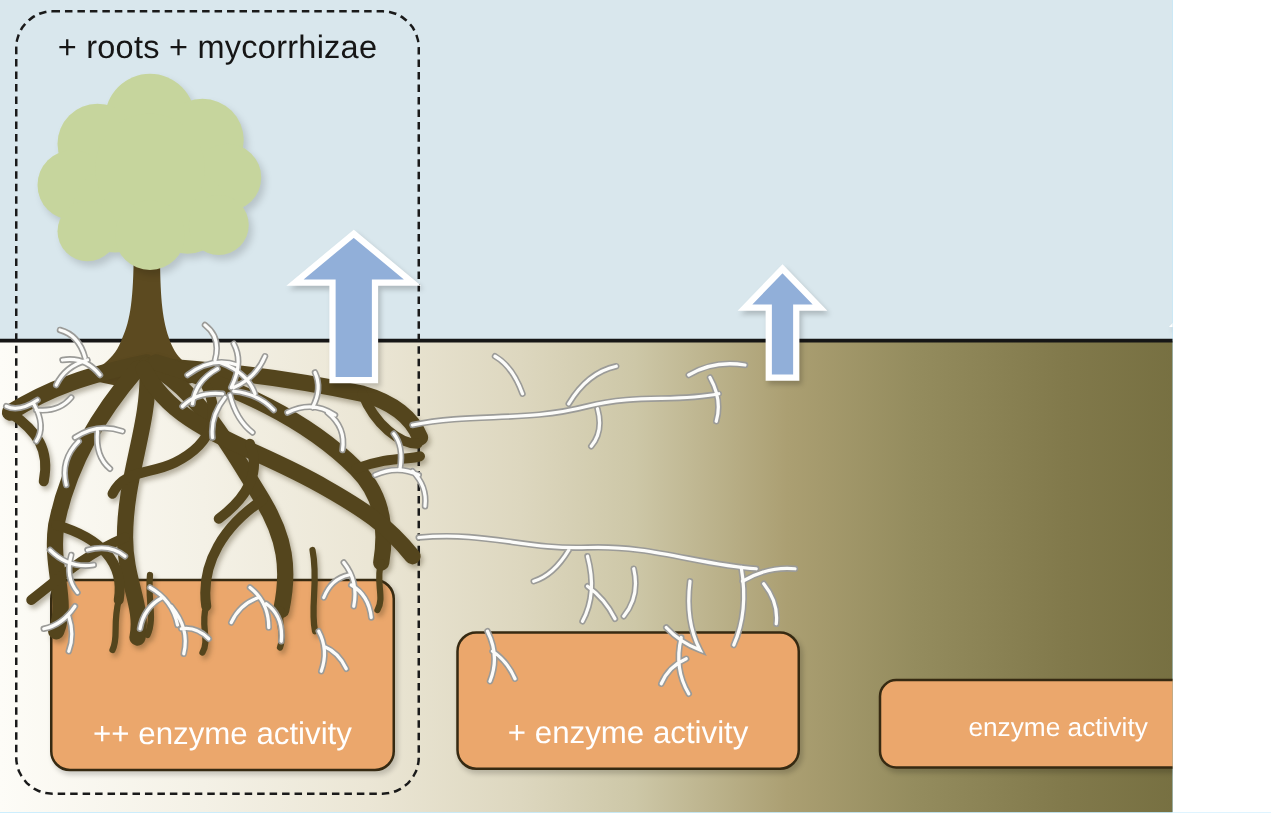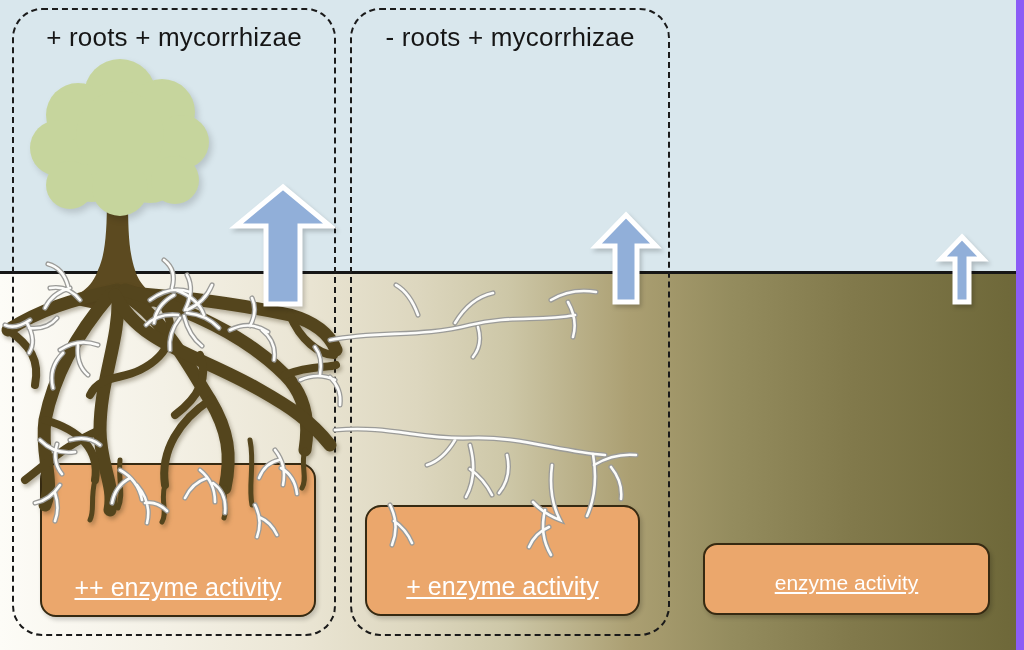--- a/index.html
+++ b/index.html
@@ -1,16 +1,16 @@
 <!DOCTYPE html>
 <html style="--sky: #d9e7ed; --soil-light: #fdfcf7; --soil-mid: #cdc7a7; --soil-dark: #6e6839; --ground-line: #161616; --panel-border: #1a1a1a; --label-text: #161616; --arrow-fill: #91afd9; --arrow-outline: #ffffff; --enzyme-box-fill: #eba76c; --enzyme-box-border: #362a12; --enzyme-text: #ffffff; --tree-canopy: #c6d59d; --tree-trunk: #5c4a20; --root: #54451d; --hyphae: #fcfcfa; --hyphae-outline: #9b9b98;"><head>
 <meta charset="utf-8">
 <style>
   html,body { margin:0; padding:0; background:#ffffff; font-family:"Liberation Sans", sans-serif; }
-  .scene { position:relative; width:1024px; height:650px; overflow:hidden; background:#8b5cf6; }
+  .scene { position:relative; width:938px; height:650px; overflow:hidden; background:#7dd3fc; }
 
   
   .sky { position:absolute; left:0; top:0; width:1016px; height:273px; background:var(--sky,#d9e7ed); }
   .soil { position:absolute; left:0; top:273px; width:1016px; height:377px;
           background:linear-gradient(90deg,
             var(--soil-light,#fdfcf7) 0%, #f4f1e6 16%, #ebe6d5 29%, #ddd7bf 41%,
             var(--soil-mid,#cdc7a7) 50%, #ab9f72 62%, #948c5e 72%, #81794b 84%,
             var(--soil-dark,#6e6839) 100%); }
   .ground-line { position:absolute; left:0; top:271px; width:1016px; height:3px;
                  background:var(--ground-line,#161616); }
@@ -26,21 +26,21 @@
 
   
   .enzyme-box { position:absolute; box-sizing:border-box;
                 background:var(--enzyme-box-fill,#eba76c);
                 border:2px solid var(--enzyme-box-border,#362a12);
                 border-radius:16px; box-shadow:2px 3px 4px rgba(0,0,0,0.18); }
   .enzyme-box-1 { left:40px;  top:463px; width:276px; height:154px; }
   .enzyme-box-2 { left:365px; top:505px; width:275px; height:111px; }
   .enzyme-box-3 { left:703px; top:543px; width:287px; height:72px; border-radius:14px; }
   .enzyme-label { position:absolute; bottom:13px; left:0; width:100%; text-align:center;
-                  color:var(--enzyme-text,#ffffff); font-size:25px;text-decoration:underline; }
+                  color:var(--enzyme-text,#ffffff); font-size:25px; }
   .enzyme-box-3 .enzyme-label { font-size:21px; bottom:18px; }
 
   
   .art { position:absolute; left:0; top:0; pointer-events:none; }
   g[data-name="tree-canopy"] circle { fill:var(--tree-canopy,#c6d59d); }
   g[data-name="tree-canopy"] { filter:drop-shadow(3px 4px 3px rgba(0,0,0,0.15)); }
   path[data-name="tree-trunk"] { fill:var(--tree-trunk,#5c4a20); }
   g[data-name="root-system"] path { stroke:var(--root,#54451d); fill:none; stroke-linecap:round; }
   g[data-name="root-system"] { filter:drop-shadow(2px 3px 2px rgba(60,50,20,0.35)); }
   g[data-name="root-system"] path.w1 { stroke-width:13; }
@@ -58,23 +58,20 @@
 <body>
 
 <div class="scene" data-name="diagram-canvas">
 
   <div class="sky" data-name="sky-background"></div>
   <div class="soil" data-name="soil-gradient-background"></div>
   <div class="ground-line" data-name="ground-surface-line"></div>
 
   <div class="panel panel-1" data-name="panel-roots-mycorrhizae">
     <span class="panel-label" data-name="panel-label">+ roots + mycorrhizae</span>
-  </div>
-  <div class="panel panel-2" data-name="panel-no-roots-mycorrhizae">
-    <span class="panel-label" data-name="panel-label">- roots + mycorrhizae</span>
   </div>
 
   <div class="enzyme-box enzyme-box-1" data-name="enzyme-activity-box-high">
     <span class="enzyme-label" data-name="enzyme-activity-label">++ enzyme activity</span>
   </div>
   <div class="enzyme-box enzyme-box-2" data-name="enzyme-activity-box-medium">
     <span class="enzyme-label" data-name="enzyme-activity-label">+ enzyme activity</span>
   </div>
   <div class="enzyme-box enzyme-box-3" data-name="enzyme-activity-box-low">
     <span class="enzyme-label" data-name="enzyme-activity-label">enzyme activity</span>

